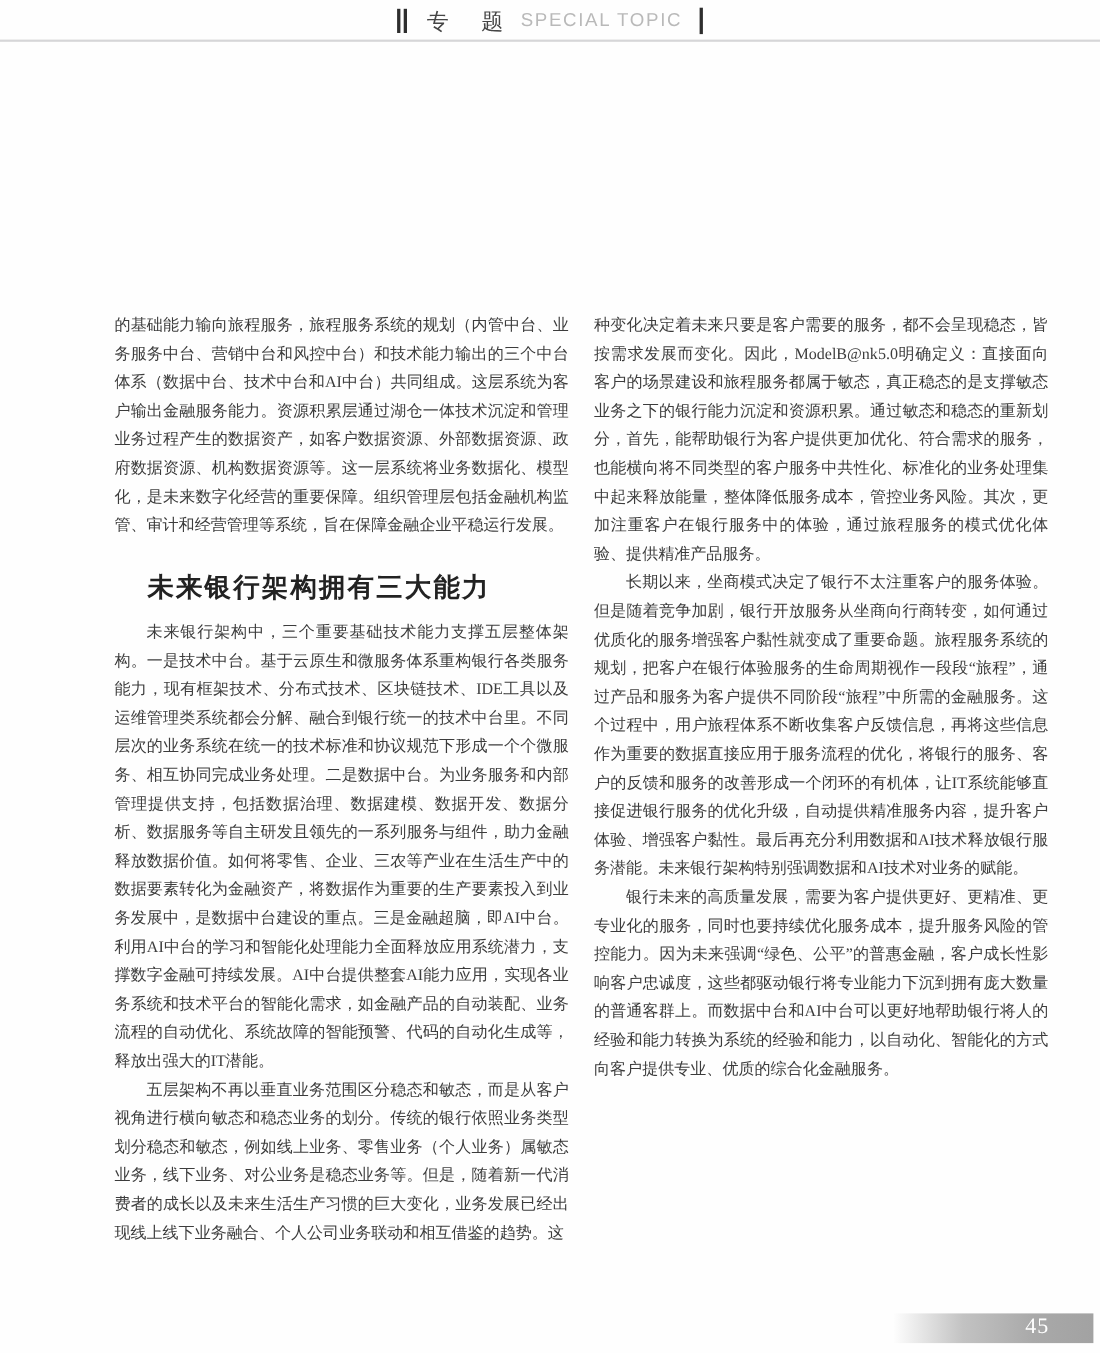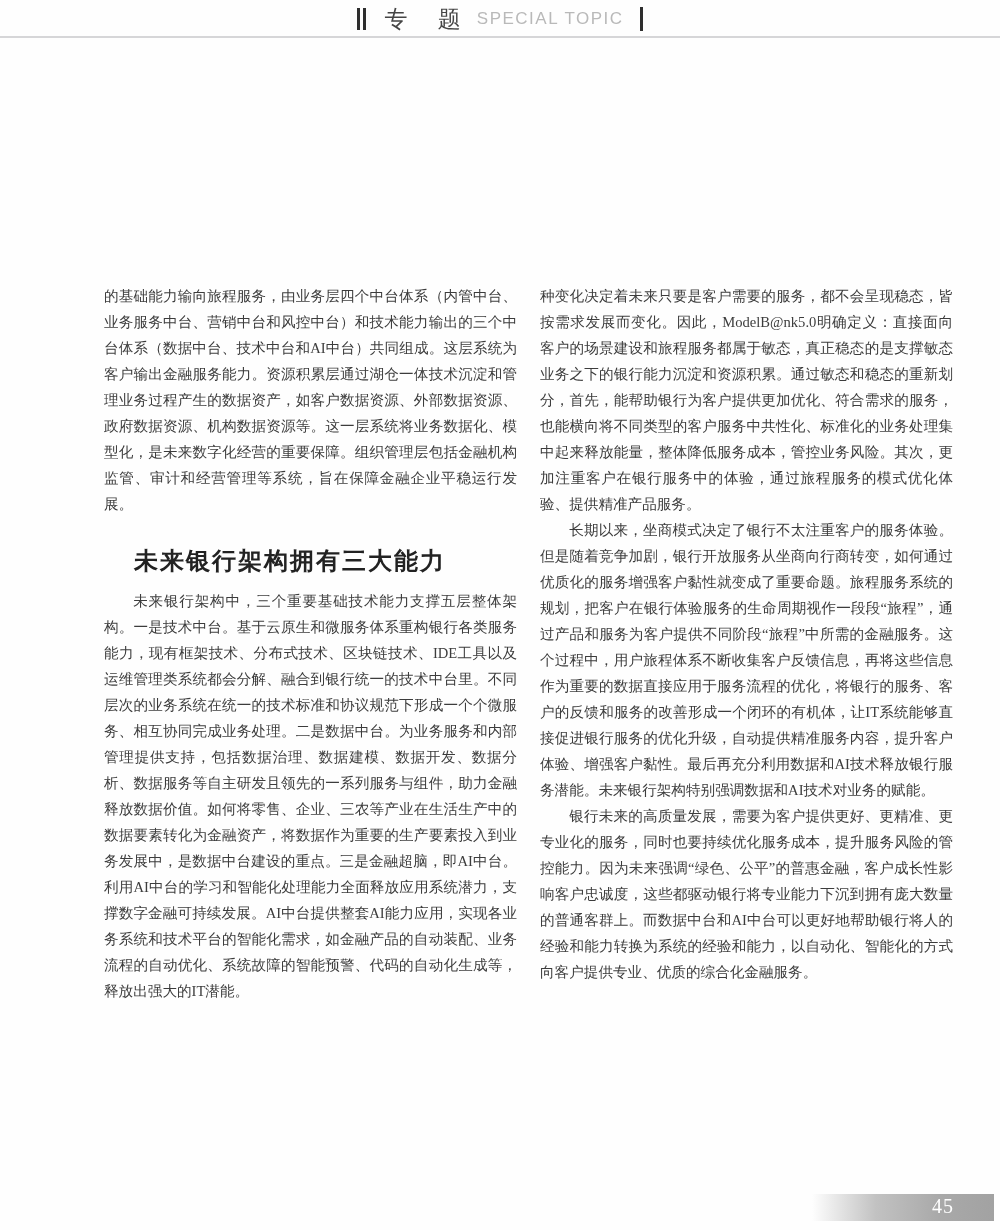--- a/index.html
+++ b/index.html
@@ -13,21 +13,21 @@
   
   .header{
     position:absolute;top:6px;left:0;width:100%;height:26px;
     display:flex;align-items:center;justify-content:center;
   }
   .dbar{width:9px;height:22px;display:flex;justify-content:space-between;margin-right:18px;}
   .dbar i{display:block;width:3px;height:22px;background:#2e2e2e;}
   .sbar{width:3px;height:24px;background:#2e2e2e;margin-left:16px;}
   .ht-cn{
     font-family:"Liberation Sans","DejaVu Sans",sans-serif;
-    font-size:23px;color:#454545;letter-spacing:12px;margin-right:4px;
+    font-size:20px;color:#454545;letter-spacing:12px;margin-right:4px;
   }
   .ht-en{
     font-family:"Liberation Sans","DejaVu Sans",sans-serif;
     font-size:17px;color:#b9b9b9;letter-spacing:1.5px;
   }
   .top-rule{
     position:absolute;top:36px;left:0;width:1000px;height:2px;background:#d6d6d8;
   }
   
   .col{
@@ -64,23 +64,24 @@
       <i></i>
     </span>
   <span class="ht-cn">专  题</span>
   <span class="ht-en">SPECIAL TOPIC</span>
   <span class="sbar"></span>
 </div>
 
 <div class="top-rule"></div>
 
 <div class="col col-left">
-    <p class="para no-indent">的基础能力输向旅程服务，由业务层四个中台体系（内管中台、业务服务中台、营销中台和风控中台）和技术能力输出的三个中台体系（数据中台、技术中台和AI中台）共同组成。这层系统为客户输出金融服务能力。资源积累层通过湖仓一体技术沉淀和管理业务过程产生的数据资产，如客户数据资源、外部数据资源、政府数据资源、机构数据资源等。这一层系统将业务数据化、模型化，是未来数字化经营的重要保障。组织管理层包括金融机构监管、审计和经营管理等系统，旨在保障金融企业平稳运行发展。</p>
+    <p class="para no-indent">的基础能力输向旅程服务，旅程服务系统的规划（内管中台、业务服务中台、营销中台和风控中台）和技术能力输出的三个中台体系（数据中台、技术中台和AI中台）共同组成。这层系统为客户输出金融服务能力。资源积累层通过湖仓一体技术沉淀和管理业务过程产生的数据资产，如客户数据资源、外部数据资源、政府数据资源、机构数据资源等。这一层系统将业务数据化、模型化，是未来数字化经营的重要保障。组织管理层包括金融机构监管、审计和经营管理等系统，旨在保障金融企业平稳运行发展。</p>
     <h2 class="heading">未来银行架构拥有三大能力</h2>
     <p class="para">未来银行架构中，三个重要基础技术能力支撑五层整体架构。一是技术中台。基于云原生和微服务体系重构银行各类服务能力，现有框架技术、分布式技术、区块链技术、IDE工具以及运维管理类系统都会分解、融合到银行统一的技术中台里。不同层次的业务系统在统一的技术标准和协议规范下形成一个个微服务、相互协同完成业务处理。二是数据中台。为业务服务和内部管理提供支持，包括数据治理、数据建模、数据开发、数据分析、数据服务等自主研发且领先的一系列服务与组件，助力金融释放数据价值。如何将零售、企业、三农等产业在生活生产中的数据要素转化为金融资产，将数据作为重要的生产要素投入到业务发展中，是数据中台建设的重点。三是金融超脑，即AI中台。利用AI中台的学习和智能化处理能力全面释放应用系统潜力，支撑数字金融可持续发展。AI中台提供整套AI能力应用，实现各业务系统和技术平台的智能化需求，如金融产品的自动装配、业务流程的自动优化、系统故障的智能预警、代码的自动化生成等，释放出强大的IT潜能。</p>
+    <p class="para">五层架构不再以垂直业务范围区分稳态和敏态，而是从客户视角进行横向敏态和稳态业务的划分。传统的银行依照业务类型划分稳态和敏态，例如线上业务、零售业务（个人业务）属敏态业务，线下业务、对公业务是稳态业务等。但是，随着新一代消费者的成长以及未来生活生产习惯的巨大变化，业务发展已经出现线上线下业务融合、个人公司业务联动和相互借鉴的趋势。这</p>
   </div>
 <div class="col col-right">
     <p class="para no-indent">种变化决定着未来只要是客户需要的服务，都不会呈现稳态，皆按需求发展而变化。因此，ModelB@nk5.0明确定义：直接面向客户的场景建设和旅程服务都属于敏态，真正稳态的是支撑敏态业务之下的银行能力沉淀和资源积累。通过敏态和稳态的重新划分，首先，能帮助银行为客户提供更加优化、符合需求的服务，也能横向将不同类型的客户服务中共性化、标准化的业务处理集中起来释放能量，整体降低服务成本，管控业务风险。其次，更加注重客户在银行服务中的体验，通过旅程服务的模式优化体验、提供精准产品服务。</p>
     <p class="para">长期以来，坐商模式决定了银行不太注重客户的服务体验。但是随着竞争加剧，银行开放服务从坐商向行商转变，如何通过优质化的服务增强客户黏性就变成了重要命题。旅程服务系统的规划，把客户在银行体验服务的生命周期视作一段段“旅程”，通过产品和服务为客户提供不同阶段“旅程”中所需的金融服务。这个过程中，用户旅程体系不断收集客户反馈信息，再将这些信息作为重要的数据直接应用于服务流程的优化，将银行的服务、客户的反馈和服务的改善形成一个闭环的有机体，让IT系统能够直接促进银行服务的优化升级，自动提供精准服务内容，提升客户体验、增强客户黏性。最后再充分利用数据和AI技术释放银行服务潜能。未来银行架构特别强调数据和AI技术对业务的赋能。</p>
     <p class="para">银行未来的高质量发展，需要为客户提供更好、更精准、更专业化的服务，同时也要持续优化服务成本，提升服务风险的管控能力。因为未来强调“绿色、公平”的普惠金融，客户成长性影响客户忠诚度，这些都驱动银行将专业能力下沉到拥有庞大数量的普通客群上。而数据中台和AI中台可以更好地帮助银行将人的经验和能力转换为系统的经验和能力，以自动化、智能化的方式向客户提供专业、优质的综合化金融服务。</p>
   </div>
 
 <div class="page-bar">
   <span class="page-num">45</span>
 </div>

